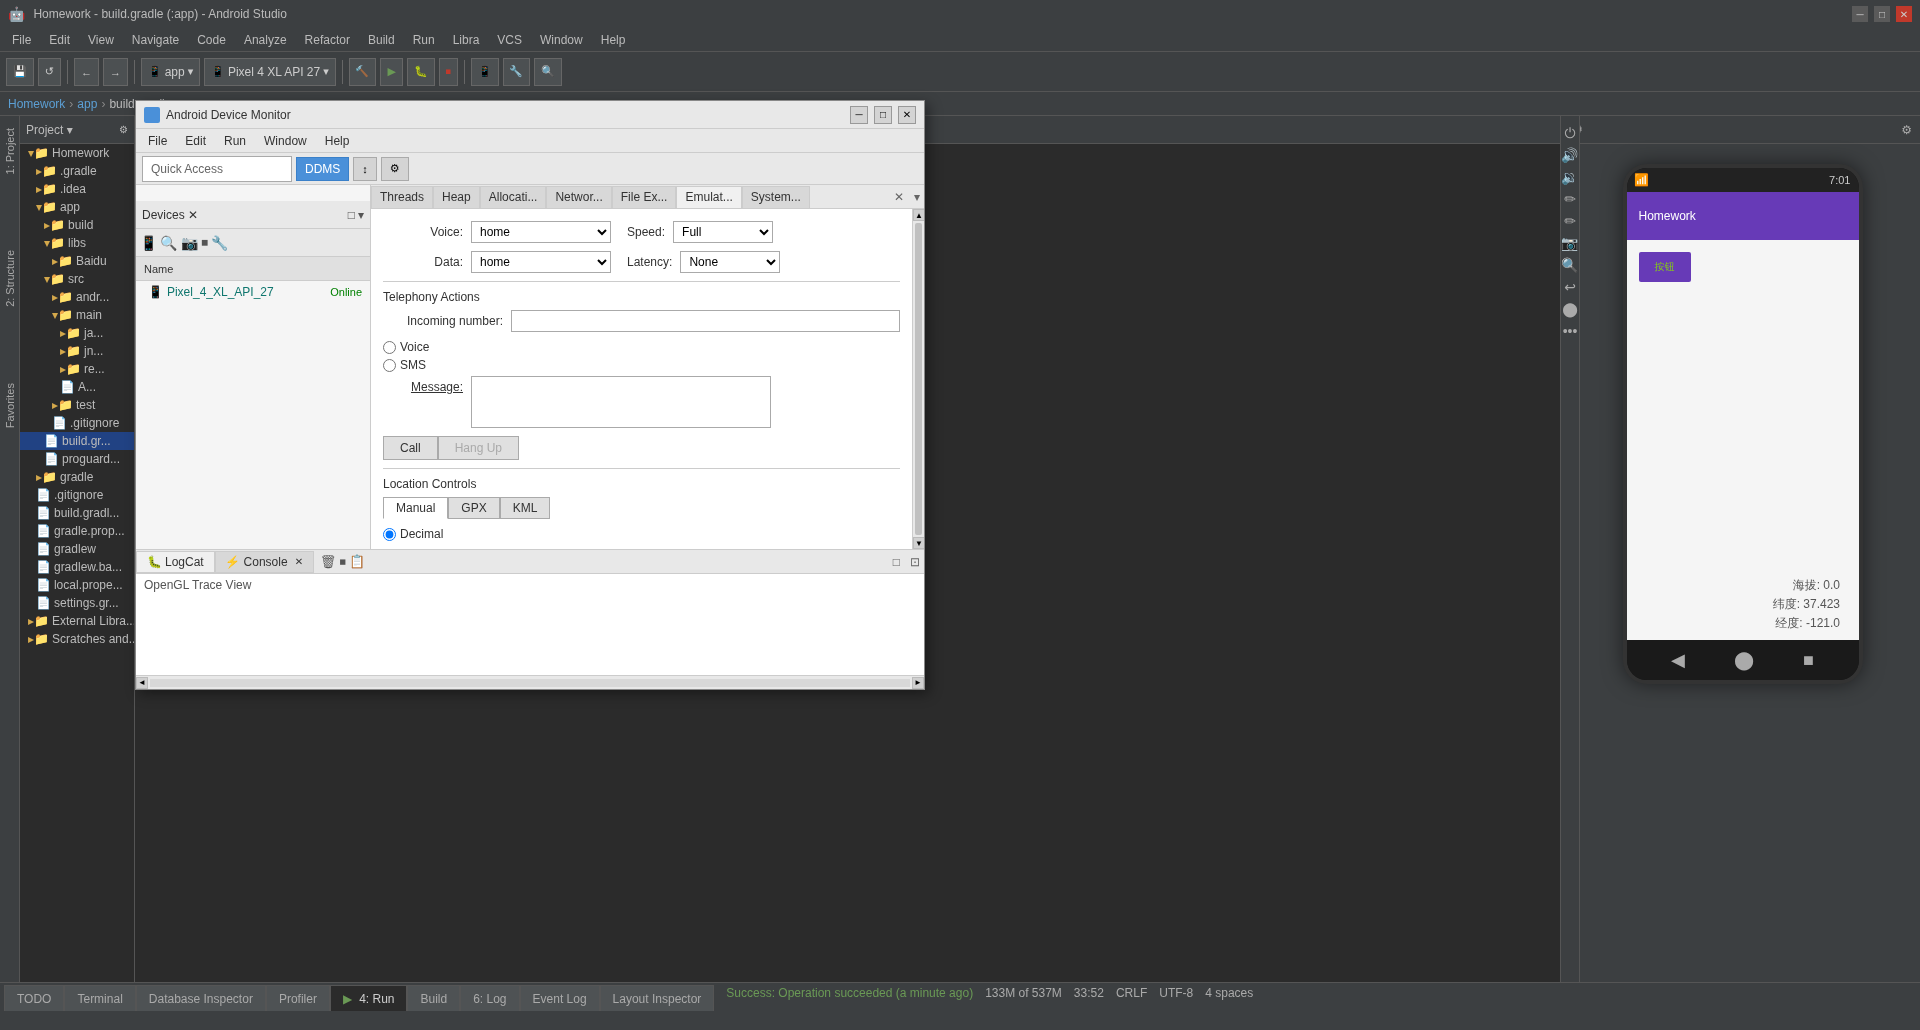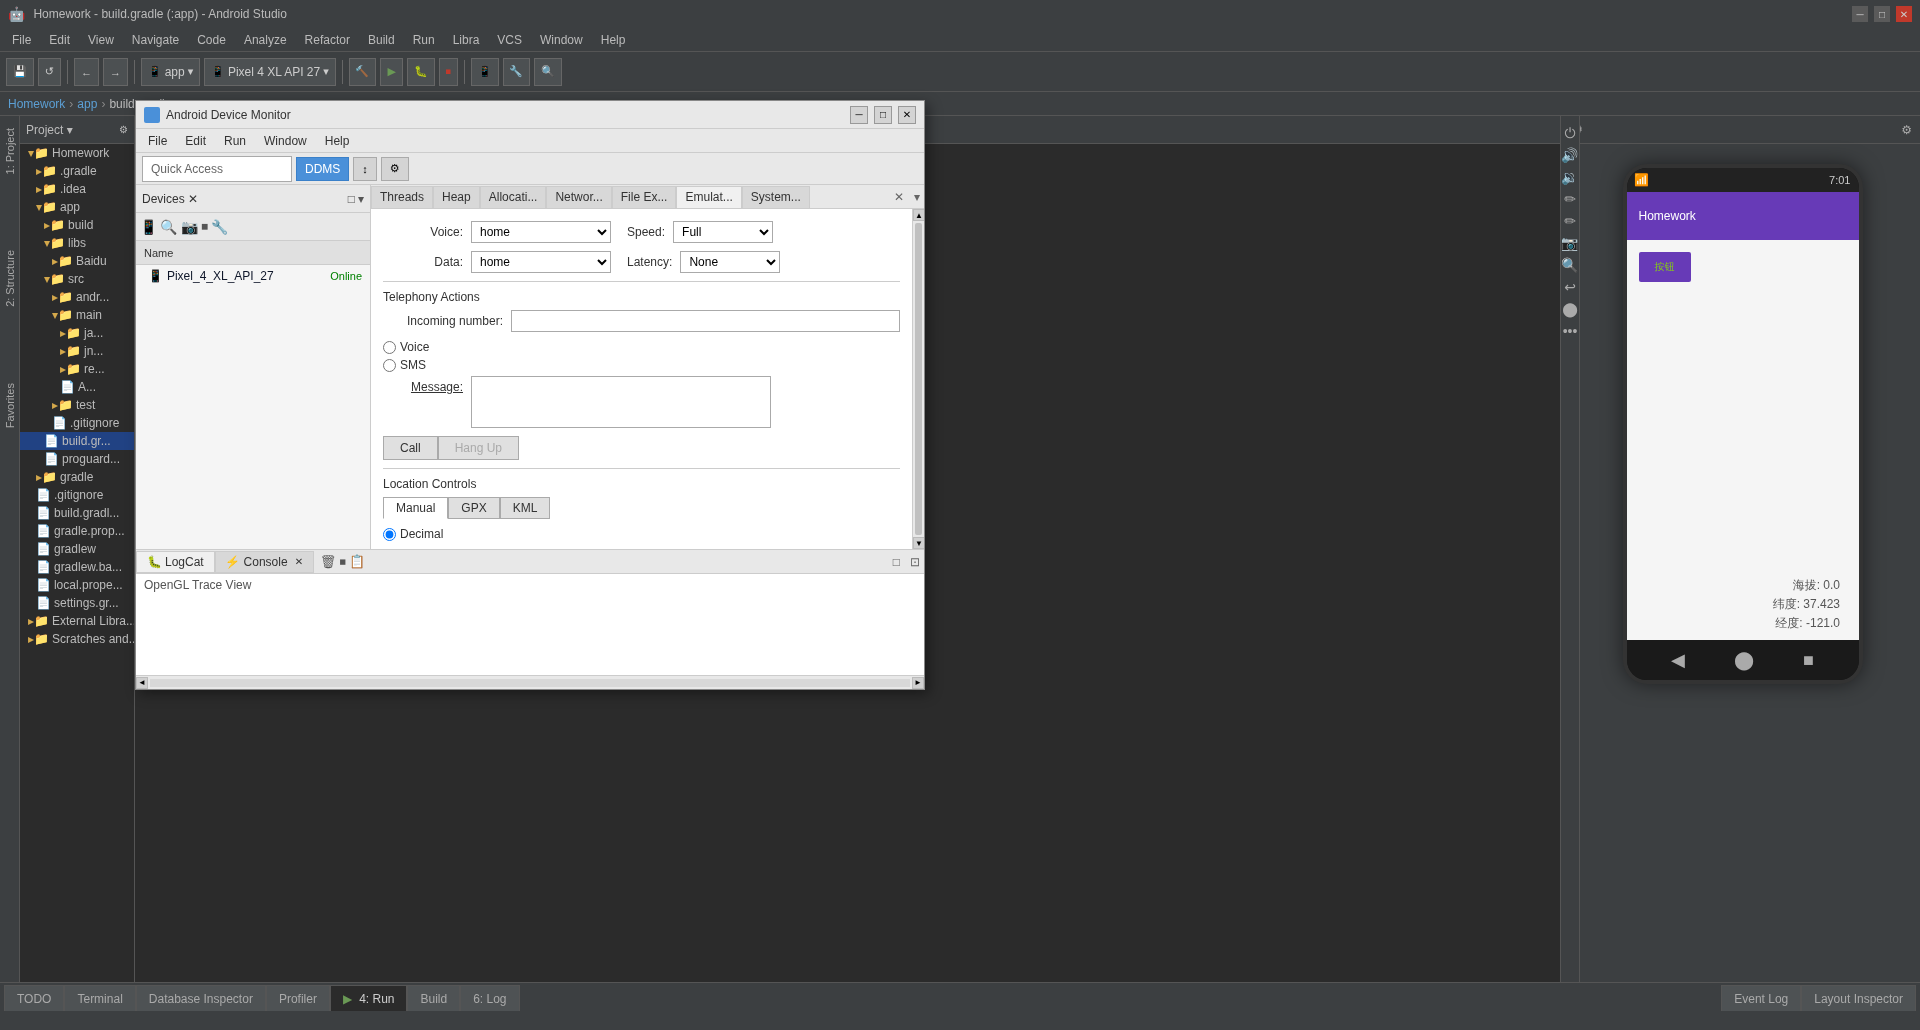--- a/index.html
+++ b/index.html
@@ -141,21 +141,21 @@
       position: absolute; top: 116px; right: 340px; width: 20px; bottom: 48px;
       background: #3c3f41; border-left: 1px solid #555; border-right: 1px solid #555;
       display: flex; flex-direction: column; align-items: center; gap: 4px; padding-top: 8px;
     }
     .right-tool-btn { width: 18px; height: 18px; color: #aaa; cursor: pointer; display: flex; align-items: center; justify-content: center; font-size: 14px; }
 
     
     .bottom-tabs {
       position: absolute; bottom: 0; left: 0; right: 0; height: 48px;
       background: #3c3f41; border-top: 1px solid #555;
-      display: flex; flex-direction: column;
+      display: flex; flex-direction: row;
     }
     .bottom-tab-bar {
       height: 28px; display: flex; align-items: flex-end; gap: 0; padding: 0 4px;
     }
     .bottom-tab {
       height: 26px; padding: 0 12px; background: #4e5254; border: 1px solid #555;
       border-bottom: none; color: #aaa; cursor: pointer; display: flex; align-items: center; gap: 4px;
       font-size: 11px;
     }
     .bottom-tab.active { background: #2b2b2b; color: #ccc; }
@@ -192,28 +192,28 @@
       height: 26px; border: 1px solid #aaa; background: white; padding: 0 8px;
       font-size: 12px; display: flex; align-items: center; color: #666; width: 150px;
     }
     .adm-body { display: flex; flex: 1; overflow: hidden; }
     .adm-left-panel {
       width: 235px; border-right: 1px solid #ccc; background: #f5f5f5;
       display: flex; flex-direction: column;
     }
     .adm-left-header {
       height: 28px; background: #e8e8e8; display: flex; align-items: center;
-      padding: 0 6px; border-bottom: 1px solid #ccc; justify-content: space-between;
+      padding: 0 6px; border-bottom: 1px solid #ccc; justify-content: space-between; margin-top: 16px;
     }
     .adm-left-title { font-size: 12px; color: #333; font-weight: 500; }
     .adm-device-row {
       padding: 4px 8px; display: flex; align-items: center; gap: 4px; cursor: pointer;
     }
     .adm-device-icon { color: #4a90d9; font-size: 12px; }
-    .adm-device-name { font-size: 12px; color: #0f172a; }
+    .adm-device-name { font-size: 12px; color: #0f766e; }
     .adm-device-status { font-size: 11px; color: #008000; margin-left: auto; }
     .adm-right-panel { flex: 1; display: flex; flex-direction: column; overflow: hidden; }
     .adm-right-tabs {
       height: 24px; background: #e8e8e8; display: flex; align-items: center;
       border-bottom: 1px solid #ccc;
     }
     .adm-right-tab {
       height: 22px; padding: 0 8px; background: #d8d8d8; border: 1px solid #ccc;
       border-bottom: none; cursor: pointer; font-size: 11px; display: flex; align-items: center; gap: 3px;
       color: #333; white-space: nowrap;
@@ -756,13 +756,23 @@
     <div style="margin-left:auto; display:flex; gap:0;">
       <div class="bottom-tab">
         <span>Event Log</span>
       </div>
       <div class="bottom-tab">
         <span>Layout Inspector</span>
       </div>
     </div>
   </div>
 
+  <div class="bottom-status">
+    <span class="status-success">Success: Operation succeeded (a minute ago)</span>
+    <span style="margin-left:auto; display:flex; gap:12px;">
+      <span>133M of 537M</span>
+      <span>33:52</span>
+      <span>CRLF</span>
+      <span>UTF-8</span>
+      <span>4 spaces</span>
+    </span>
+  </div>
 </div>
 
 </body></html>

